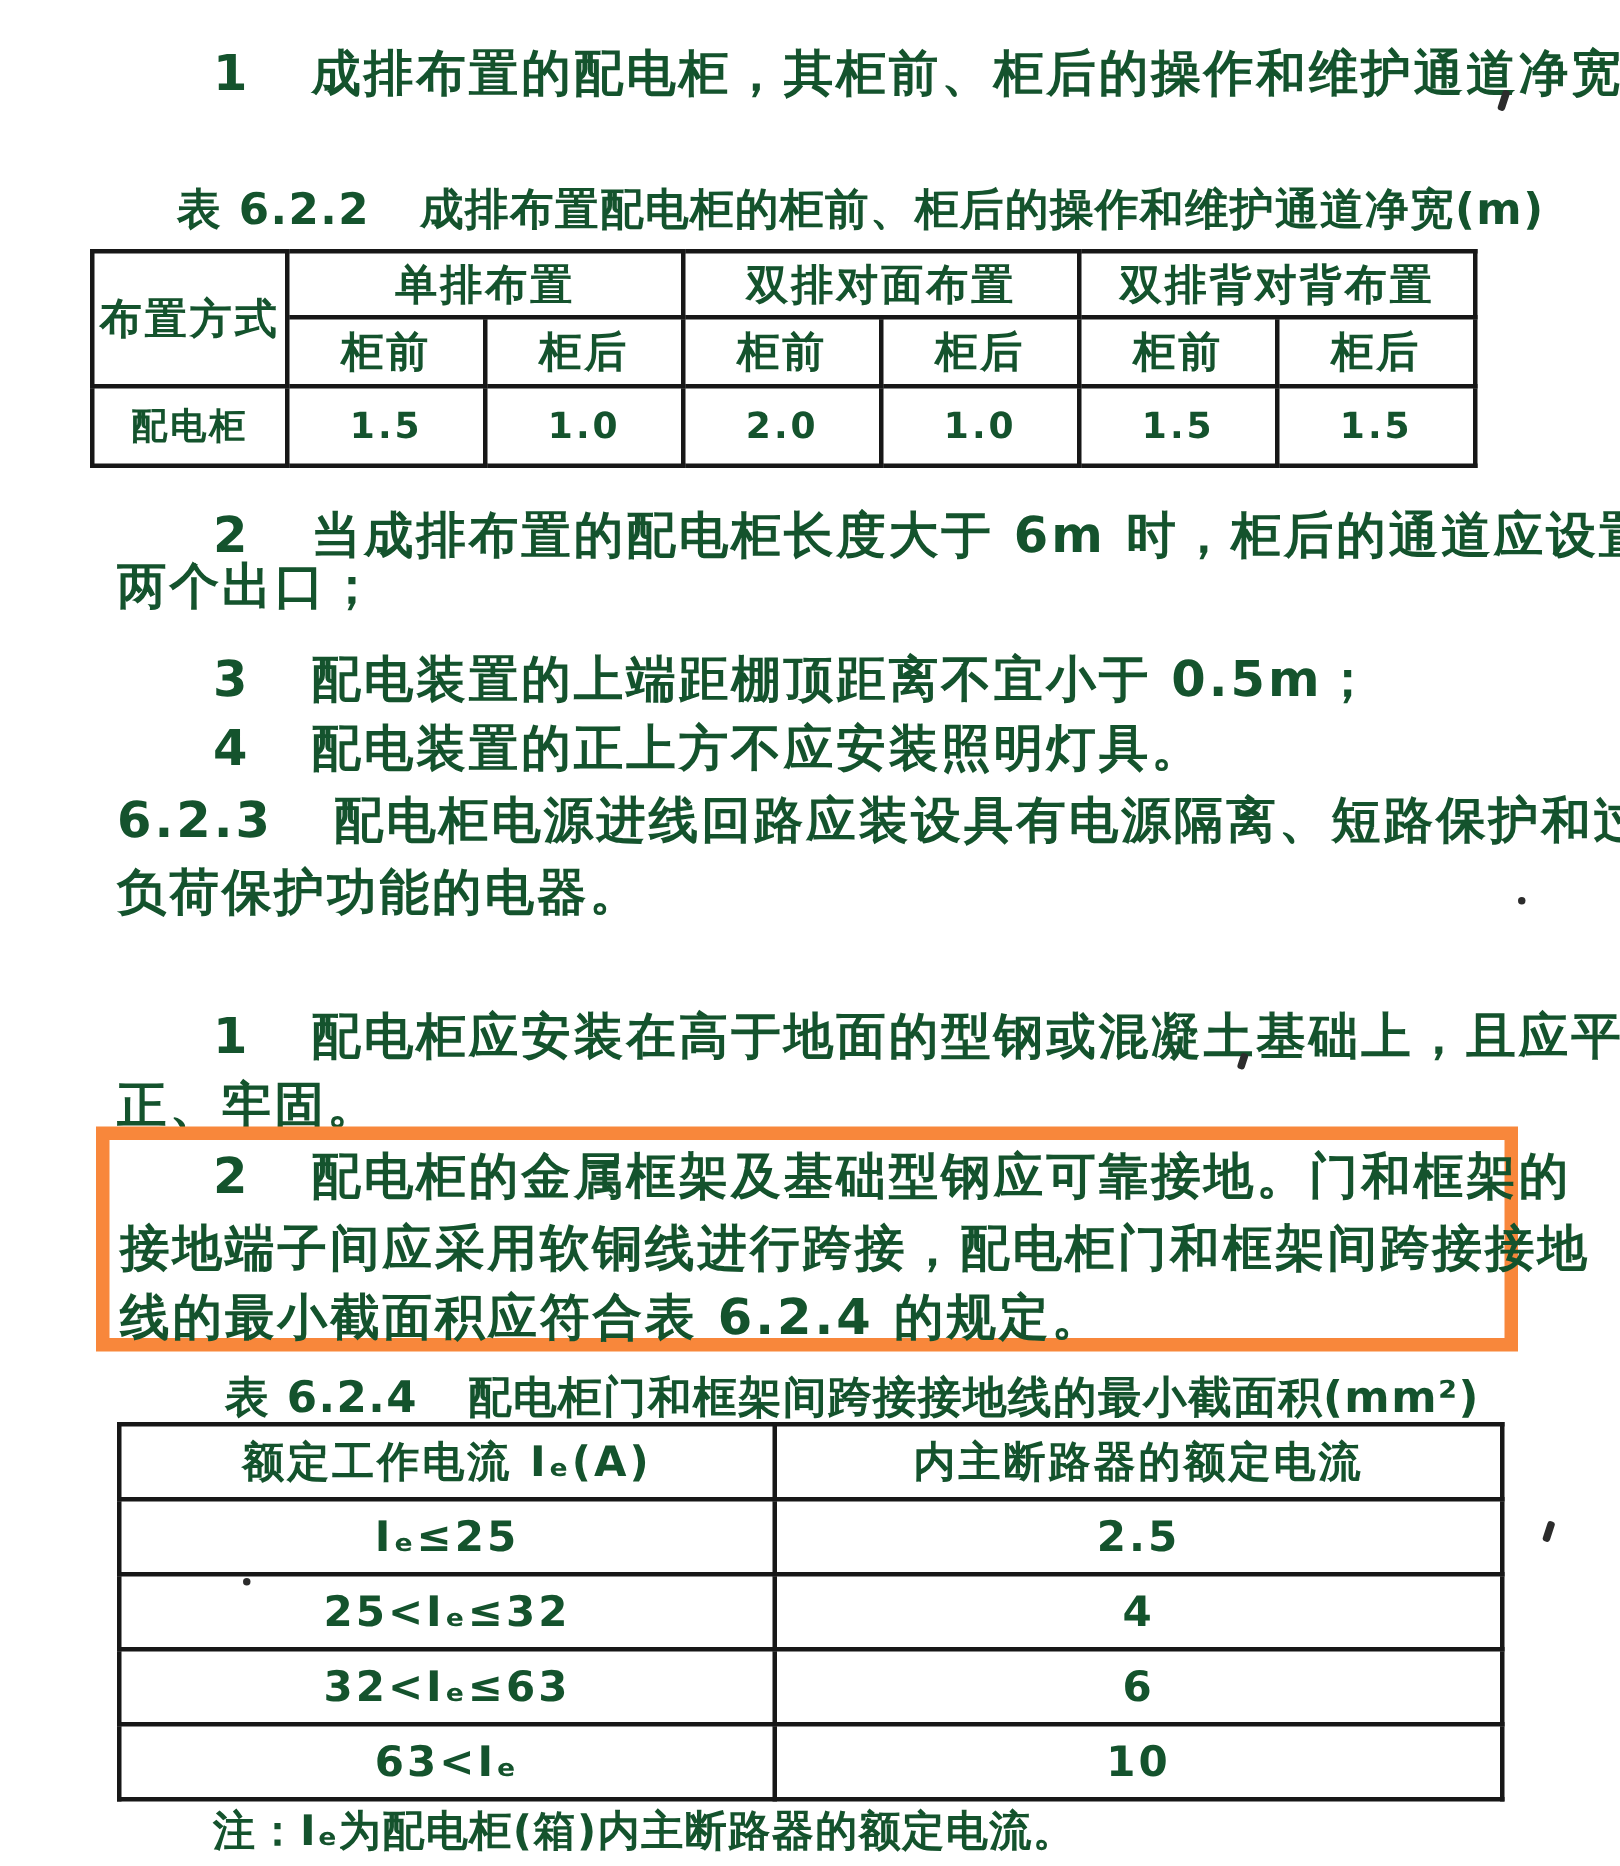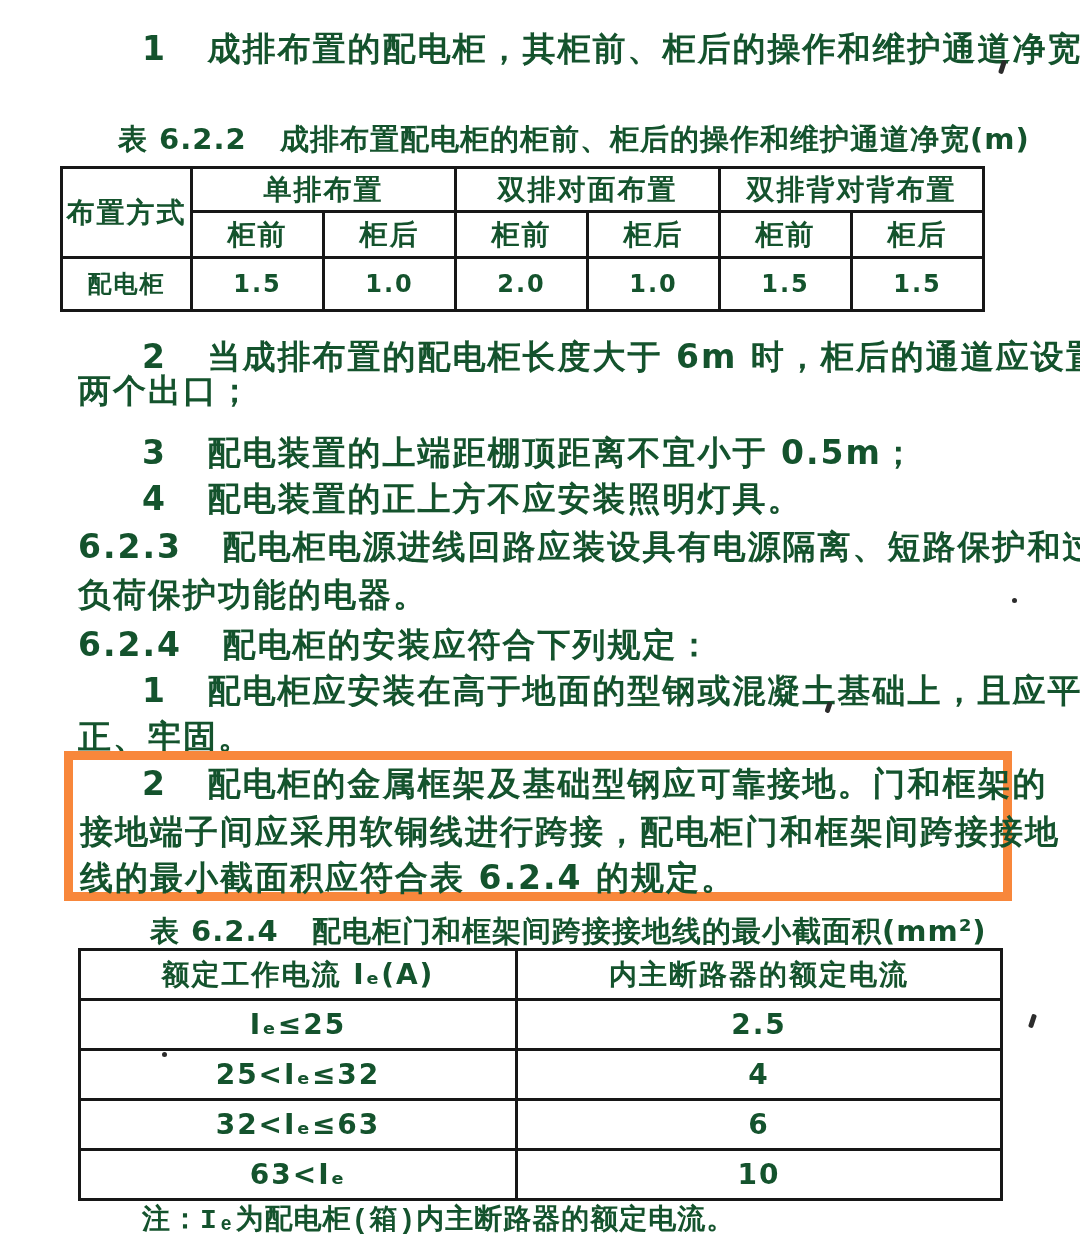--- a/index.html
+++ b/index.html
@@ -79,21 +79,20 @@
     </tr>
   </tbody>
     </table>
 
   <div class="line" style="top:338px;left:142px;">2   当成排布置的配电柜长度大于 6m 时，柜后的通道应设置</div>
   <div class="line" style="top:372px;left:78px;">两个出口；</div>
   <div class="line" style="top:434px;left:142px;">3   配电装置的上端距棚顶距离不宜小于 0.5m；</div>
   <div class="line" style="top:480px;left:142px;">4   配电装置的正上方不应安装照明灯具。</div>
   <div class="line" style="top:528px;left:78px;">6.2.3   配电柜电源进线回路应装设具有电源隔离、短路保护和过</div>
   <div class="line" style="top:576px;left:78px;">负荷保护功能的电器。</div>
-  <div class="line" style="top:626px;left:78px;">6.2.4   配电柜的安装应符合下列规定：</div>
   <div class="line" style="top:672px;left:142px;">1   配电柜应安装在高于地面的型钢或混凝土基础上，且应平</div>
   <div class="line" style="top:718px;left:78px;">正、牢固。</div>
 
   <div class="highlight-box" style="border-color: rgb(248, 135, 59);"></div>
   <div class="hline" style="top:766px;left:142px;">2   配电柜的金属框架及基础型钢应可靠接地。门和框架的</div>
   <div class="hline" style="top:814px;left:80px;">接地端子间应采用软铜线进行跨接，配电柜门和框架间跨接接地</div>
   <div class="hline" style="top:860px;left:80px;">线的最小截面积应符合表 6.2.4 的规定。</div>
 
   <div class="tbl-title" style="top:916px;left:150px;">表 6.2.4   配电柜门和框架间跨接接地线的最小截面积(mm²)</div>
 
@@ -119,21 +118,21 @@
       <td>32&lt;Iₑ≤63</td>
       <td>6</td>
     </tr>
     <tr>
       <td>63&lt;Iₑ</td>
       <td>10</td>
     </tr>
   </tbody>
     </table>
 
-  <div class="note" style="top:1206px;left:142px;font-family:Liberation Mono, monospace;">注：Iₑ为配电柜(箱)内主断路器的额定电流。</div>
+  <div class="note" style="top:1206px;left:142px;">注：Iₑ为配电柜(箱)内主断路器的额定电流。</div>
 
   <div class="artifact a-tick" style="top:60px;left:1000px;"></div>
   <div class="artifact a-dot" style="top:598px;left:1012px;"></div>
   <div class="artifact a-tick" style="top:702px;left:826px;height:11px;"></div>
   <div class="artifact a-tick" style="top:1014px;left:1030px;"></div>
   <div class="artifact a-dot" style="top:1052px;left:162px;"></div>
 
 </div>
 
 </body></html>

